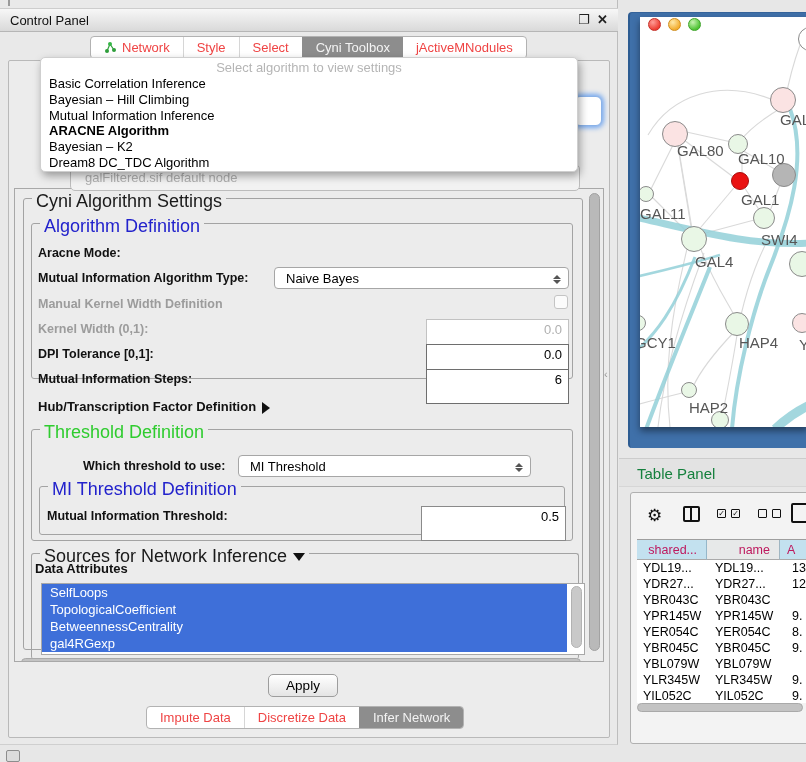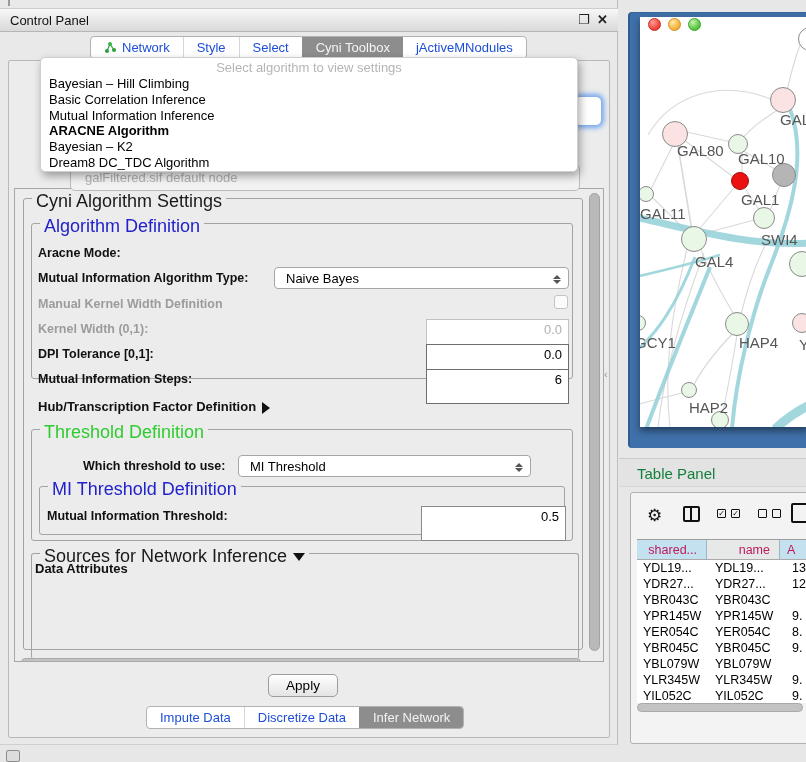--- a/index.html
+++ b/index.html
@@ -16,21 +16,21 @@
               background:linear-gradient(#f7f7f7,#d9d9d9); border-top:1px solid #cdcdcd;
               border-bottom:1px solid #b6b6b6; }
   .titlebar .title { position:absolute; left:10px; top:4px; font-size:13px; color:#111; }
   .win-icon { position:absolute; top:3px; font-size:13px; color:#222; font-weight:bold; cursor:default; }
   .win-float { right:28px; font-weight:normal; }
   .win-close { right:10px; }
 
   
   .seg-bar { display:flex; align-items:stretch; background:#ffffff; border:1px solid #b2b2b2;
              border-radius:4px; height:23px; overflow:hidden; }
-  .seg { padding:0 13px; line-height:21px; font-size:13px; color:#1d4ed8; white-space:nowrap;
+  .seg { padding:0 13px; line-height:21px; font-size:13px; color:#ef4444; white-space:nowrap;
          border-left:1px solid #d6d6d6; display:flex; align-items:center; gap:5px; }
   .seg:first-child { border-left:none; }
   .seg.selected { background:#8d8d8d; color:#f4f4f4; border-left-color:#8d8d8d; }
   .seg.selected + .seg { border-left:none; }
   .tabbar-top { left:90px; top:36px; }
   .tabbar-bottom { left:146px; top:706px; }
 
   .content-card { left:8px; top:60px; width:602px; height:678px; background:#ececec;
                   border:1px solid #b9b9b9; border-radius:2px; }
 
@@ -191,22 +191,22 @@
 
     <div class="abs content-card"></div>
 
     <div class="abs focus-combo"></div>
     <div class="abs gray-combo">
       <span>galFiltered.sif default node</span>
     </div>
 
     <div class="abs dropdown">
       <div class="dd-placeholder">Select algorithm to view settings</div>
+      <div class="dd-item">Basic Correlation Inference</div>
       <div class="dd-item">Bayesian – Hill Climbing</div>
-      <div class="dd-item">Basic Correlation Inference</div>
       <div class="dd-item">Mutual Information Inference</div>
       <div class="dd-item bold">ARACNE Algorithm</div>
       <div class="dd-item">Bayesian – K2</div>
       <div class="dd-item">Dream8 DC_TDC Algorithm</div>
     </div>
 
     <div class="abs settings">
 
       <div class="groupbox" style="left:8px; top:9px; width:560px; height:452px;">
         <span class="group-title t-dark">Cyni Algorithm Settings</span>
@@ -257,20 +257,27 @@
       <div class="groupbox" style="left:24px; top:297px; width:526px; height:49px;">
         <span class="group-title t-blue">MI Threshold Definition</span>
       </div>
       <span class="lbl" style="left:32px; top:320px;">Mutual Information Threshold:</span>
       <div class="tinput" style="left:406px; top:317px; width:145px; border-color:#8a8a8a;">0.5</div>
 
       <div class="groupbox" style="left:16px; top:364px; width:548px; height:106px; border-bottom:none;">
         <span class="group-title t-dark"><span>Sources for Network Inference</span><span class="arrow-down"></span></span>
       </div>
       <span class="lbl" style="left:20px; top:372px; font-size:13px;">Data Attributes</span>
+      <div class="attr-list" style="left:26px; top:394px; width:544px; height:72px;">
+        <div class="attr-item">SelfLoops</div>
+        <div class="attr-item">TopologicalCoefficient</div>
+        <div class="attr-item">BetweennessCentrality</div>
+        <div class="attr-item">gal4RGexp</div>
+        <div class="list-scroll"></div>
+      </div>
 
       <div class="hscroll">
           <div class="thumb"></div>
         </div>
       <div class="vscroll-track">
           <div class="vscroll-thumb"></div>
         </div>
     </div>
 
     <div class="abs apply-btn">Apply</div>

